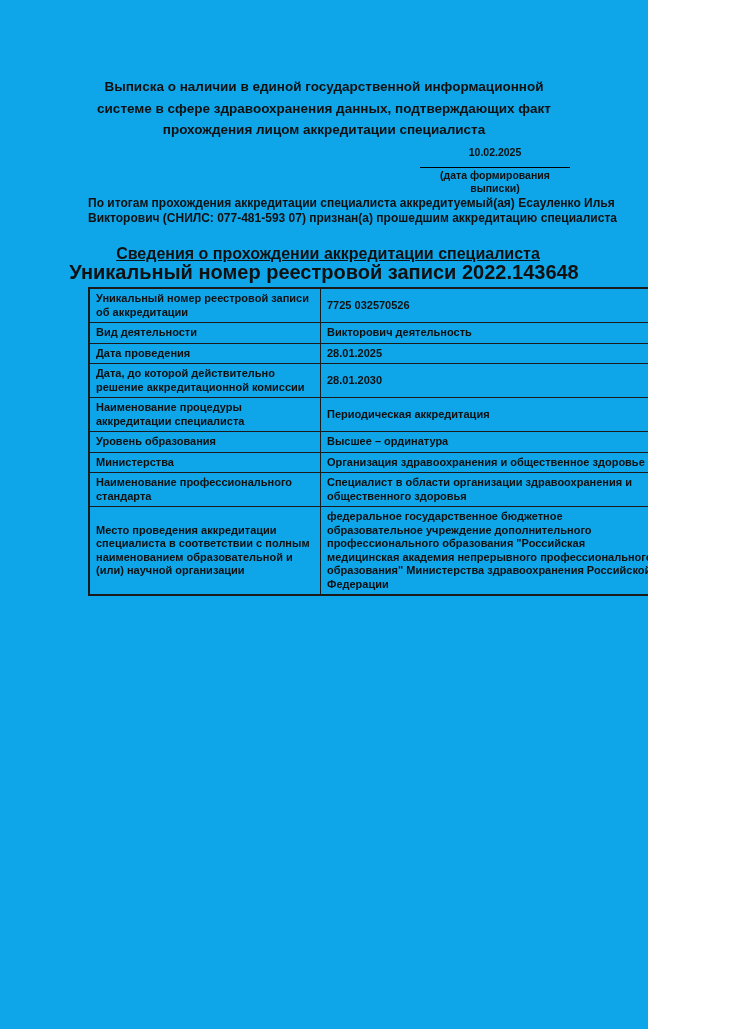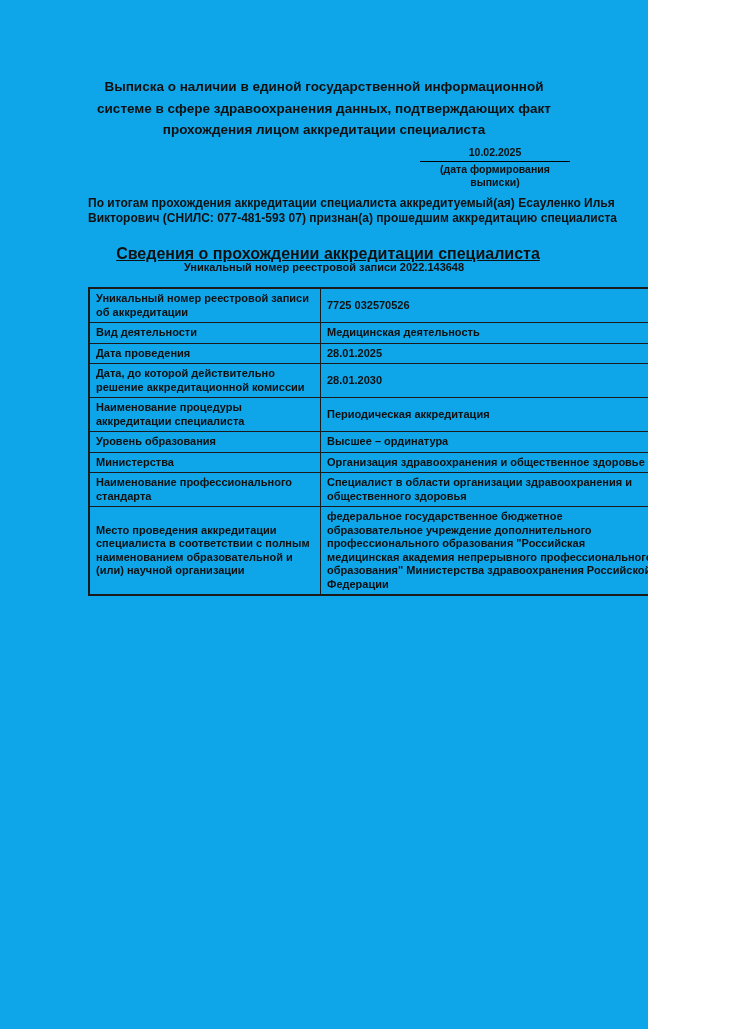--- a/index.html
+++ b/index.html
@@ -31,21 +31,21 @@
     position: absolute;
     top: 146px;
     left: 420px;
     width: 150px;
     text-align: center;
     font-size: 10.5px;
     line-height: 13px;
   }
   .date-value {
     display: block;
-    padding-bottom: 2px;
+    padding-bottom: 8px;
     border-bottom: 1.5px solid #000;
   }
   .date-caption {
     display: block;
     margin-top: 1px;
   }
   .intro {
     position: absolute;
     top: 196px;
     left: 88px;
@@ -62,21 +62,21 @@
     text-align: center;
     font-size: 16px;
     text-decoration: underline;
   }
   .registry-heading {
     position: absolute;
     top: 261px;
     left: 0;
     width: 100%;
     text-align: center;
-    font-size: 11px;
+    font-size: 20px;
   }
   table.acc-table {
     position: absolute;
     top: 287px;
     left: 88px;
     width: 570px;
     border-collapse: collapse;
     border: 2px solid #1a1a1a;
     font-size: 11px;
     line-height: 13.5px;
@@ -114,21 +114,21 @@
   <div class="registry-heading">Уникальный номер реестровой записи 2022.143648</div>
 
   <table class="acc-table">
     <tbody>
       <tr>
         <td class="cell-label">Уникальный номер реестровой записи об аккредитации</td>
         <td class="cell-value">7725 032570526</td>
       </tr>
       <tr>
         <td class="cell-label">Вид деятельности</td>
-        <td class="cell-value">Медицинская деятельность</td>
+        <td class="cell-value">Викторович деятельность</td>
       </tr>
       <tr>
         <td class="cell-label">Дата проведения</td>
         <td class="cell-value">28.01.2025</td>
       </tr>
       <tr>
         <td class="cell-label">Дата, до которой действительно решение аккредитационной комиссии</td>
         <td class="cell-value">28.01.2030</td>
       </tr>
       <tr>

